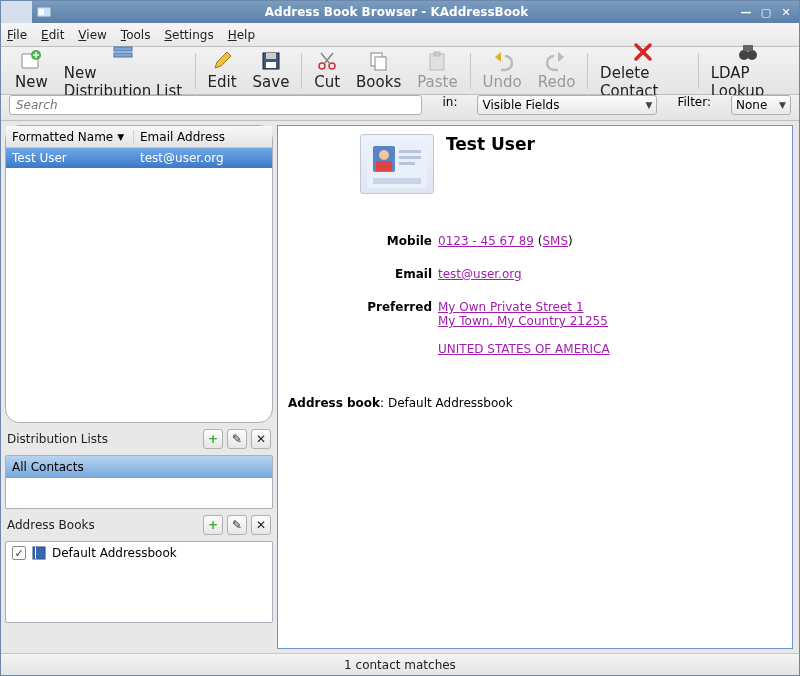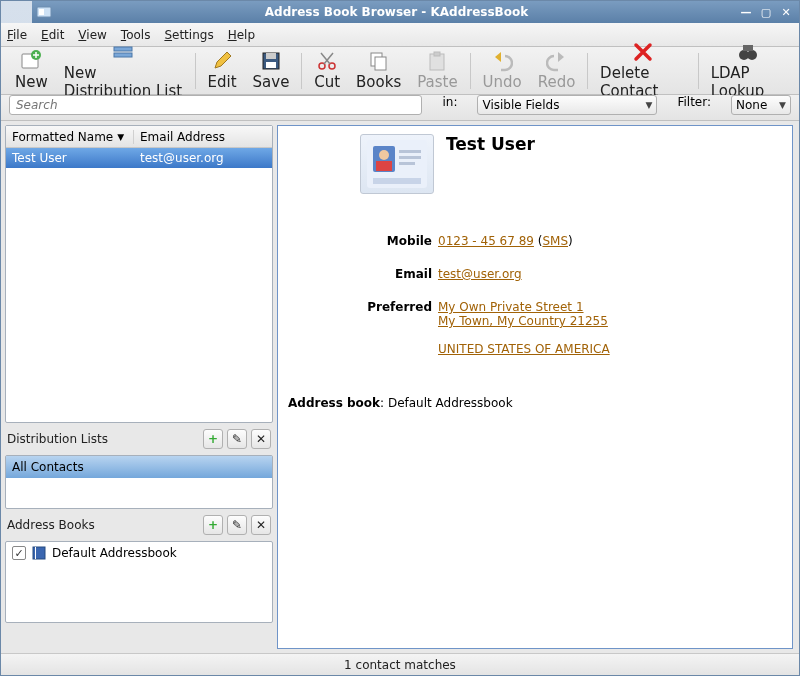--- a/index.html
+++ b/index.html
@@ -20,41 +20,41 @@
   .searchbar { height: 26px; background: linear-gradient(#f0f0f0, #e4e4e4); border-bottom: 1px solid #c0c0c0; display: flex; padding: 0 8px; font-size: 12px; gap: 20px; }
   .searchbox { flex: 1; height: 20px; border: 1px solid #b0b0b0; border-radius: 3px; background: #fff; padding: 0 6px; font-style: italic; color: #888; font-size: 12px; }
   .combo { height: 20px; border: 1px solid #b0b0b0; border-radius: 3px; background: linear-gradient(#fdfdfd,#e8e8e8); padding: 0 4px; font-size: 12px; display:flex; align-items:center; gap:4px; cursor:pointer; }
   .combo .chev { font-size: 9px; color:#444; }
   .content { flex: 1; display: flex; background: #e8e8e8; overflow:hidden; }
   .left { width: 272px; display: flex; flex-direction: column; padding: 4px 0 4px 4px; gap: 4px; }
   .panel-label { font-size: 12px; color: #222; padding: 2px 2px; display:flex; align-items:center; justify-content:space-between; }
   .panel-label .btnrow { display:flex; gap:4px; }
   .iconbtn { width:20px; height:20px; border:1px solid #b0b0b0; border-radius:3px; background:linear-gradient(#fdfdfd,#e6e6e6); display:flex; align-items:center; justify-content:center; cursor:pointer; font-size:12px; }
   .listbox { border: 1px solid #a7b0bb; background: #fff; border-radius: 2px; }
-  .contacts-box { height: 298px; }
+  .contacts-box { height: 298px; border-radius: 14px; }
   .list-header { display:flex; height:22px; background:linear-gradient(#f8f8f8,#e4e4e4); border-bottom:1px solid #c8c8c8; font-size:12px; align-items:center; }
   .list-header .col { padding:0 6px; display:flex; align-items:center; gap:4px; }
   .list-header .col1 { width: 128px; border-right:1px solid #d0d0d0; }
   .row { display:flex; height:20px; align-items:center; font-size:12px; }
   .row.sel { background: linear-gradient(#6fa8e6,#3c78c8); color:#fff; }
   .row .c1 { width:128px; padding:0 6px; }
   .row .c2 { padding:0 6px; }
   .dist-box { height: 54px; }
   .dist-box .row.sel { background: linear-gradient(#b8d4f0, #74a7db); color:#000; }
   .ab-box { height: 82px; }
   .ab-row { display:flex; align-items:center; padding:4px 6px; font-size:12px; gap:6px; }
   .ab-row .chk { width:14px; height:14px; border:1px solid #888; border-radius:2px; background:#fff; display:flex; align-items:center; justify-content:center; font-size:11px; color:#333; }
   .detail { flex:1; margin:4px 6px 4px 4px; border:1px solid #6f94c8; background:#fff; padding:8px 10px; overflow:auto; font-size:12px; }
   .detail-head { display:flex; align-items:flex-start; gap:12px; margin:0 0 40px 72px; }
   .card-img { width:74px; height:60px; border:1px solid #c0c8d4; border-radius:3px; background:linear-gradient(#eef3fb,#dde6f2); display:flex; align-items:center; justify-content:center; position:relative; }
   .card-img svg { }
   .detail h2 { font-size:17px; font-weight:bold; color:#000; }
   .field-row { display:flex; margin:19px 0; }
   .field-label { width:150px; text-align:right; font-weight:bold; padding-right:6px; }
-  .field-val a { color:#a16207; text-decoration:underline; }
+  .field-val a { color:#a21caf; text-decoration:underline; }
   .field-val { color:#000; }
   .addr-block { margin-top:40px; }
   .statusbar { height:22px; background:linear-gradient(#f4f4f4,#e4e4e4); border-top:1px solid #c8c8c8; display:flex; align-items:center; font-size:12px; padding:0 8px; justify-content:center; color:#222; }
   svg { display:block; }
 </style>
 </head>
 <body>
 
 <div class="window">
   <div class="titlebar">

